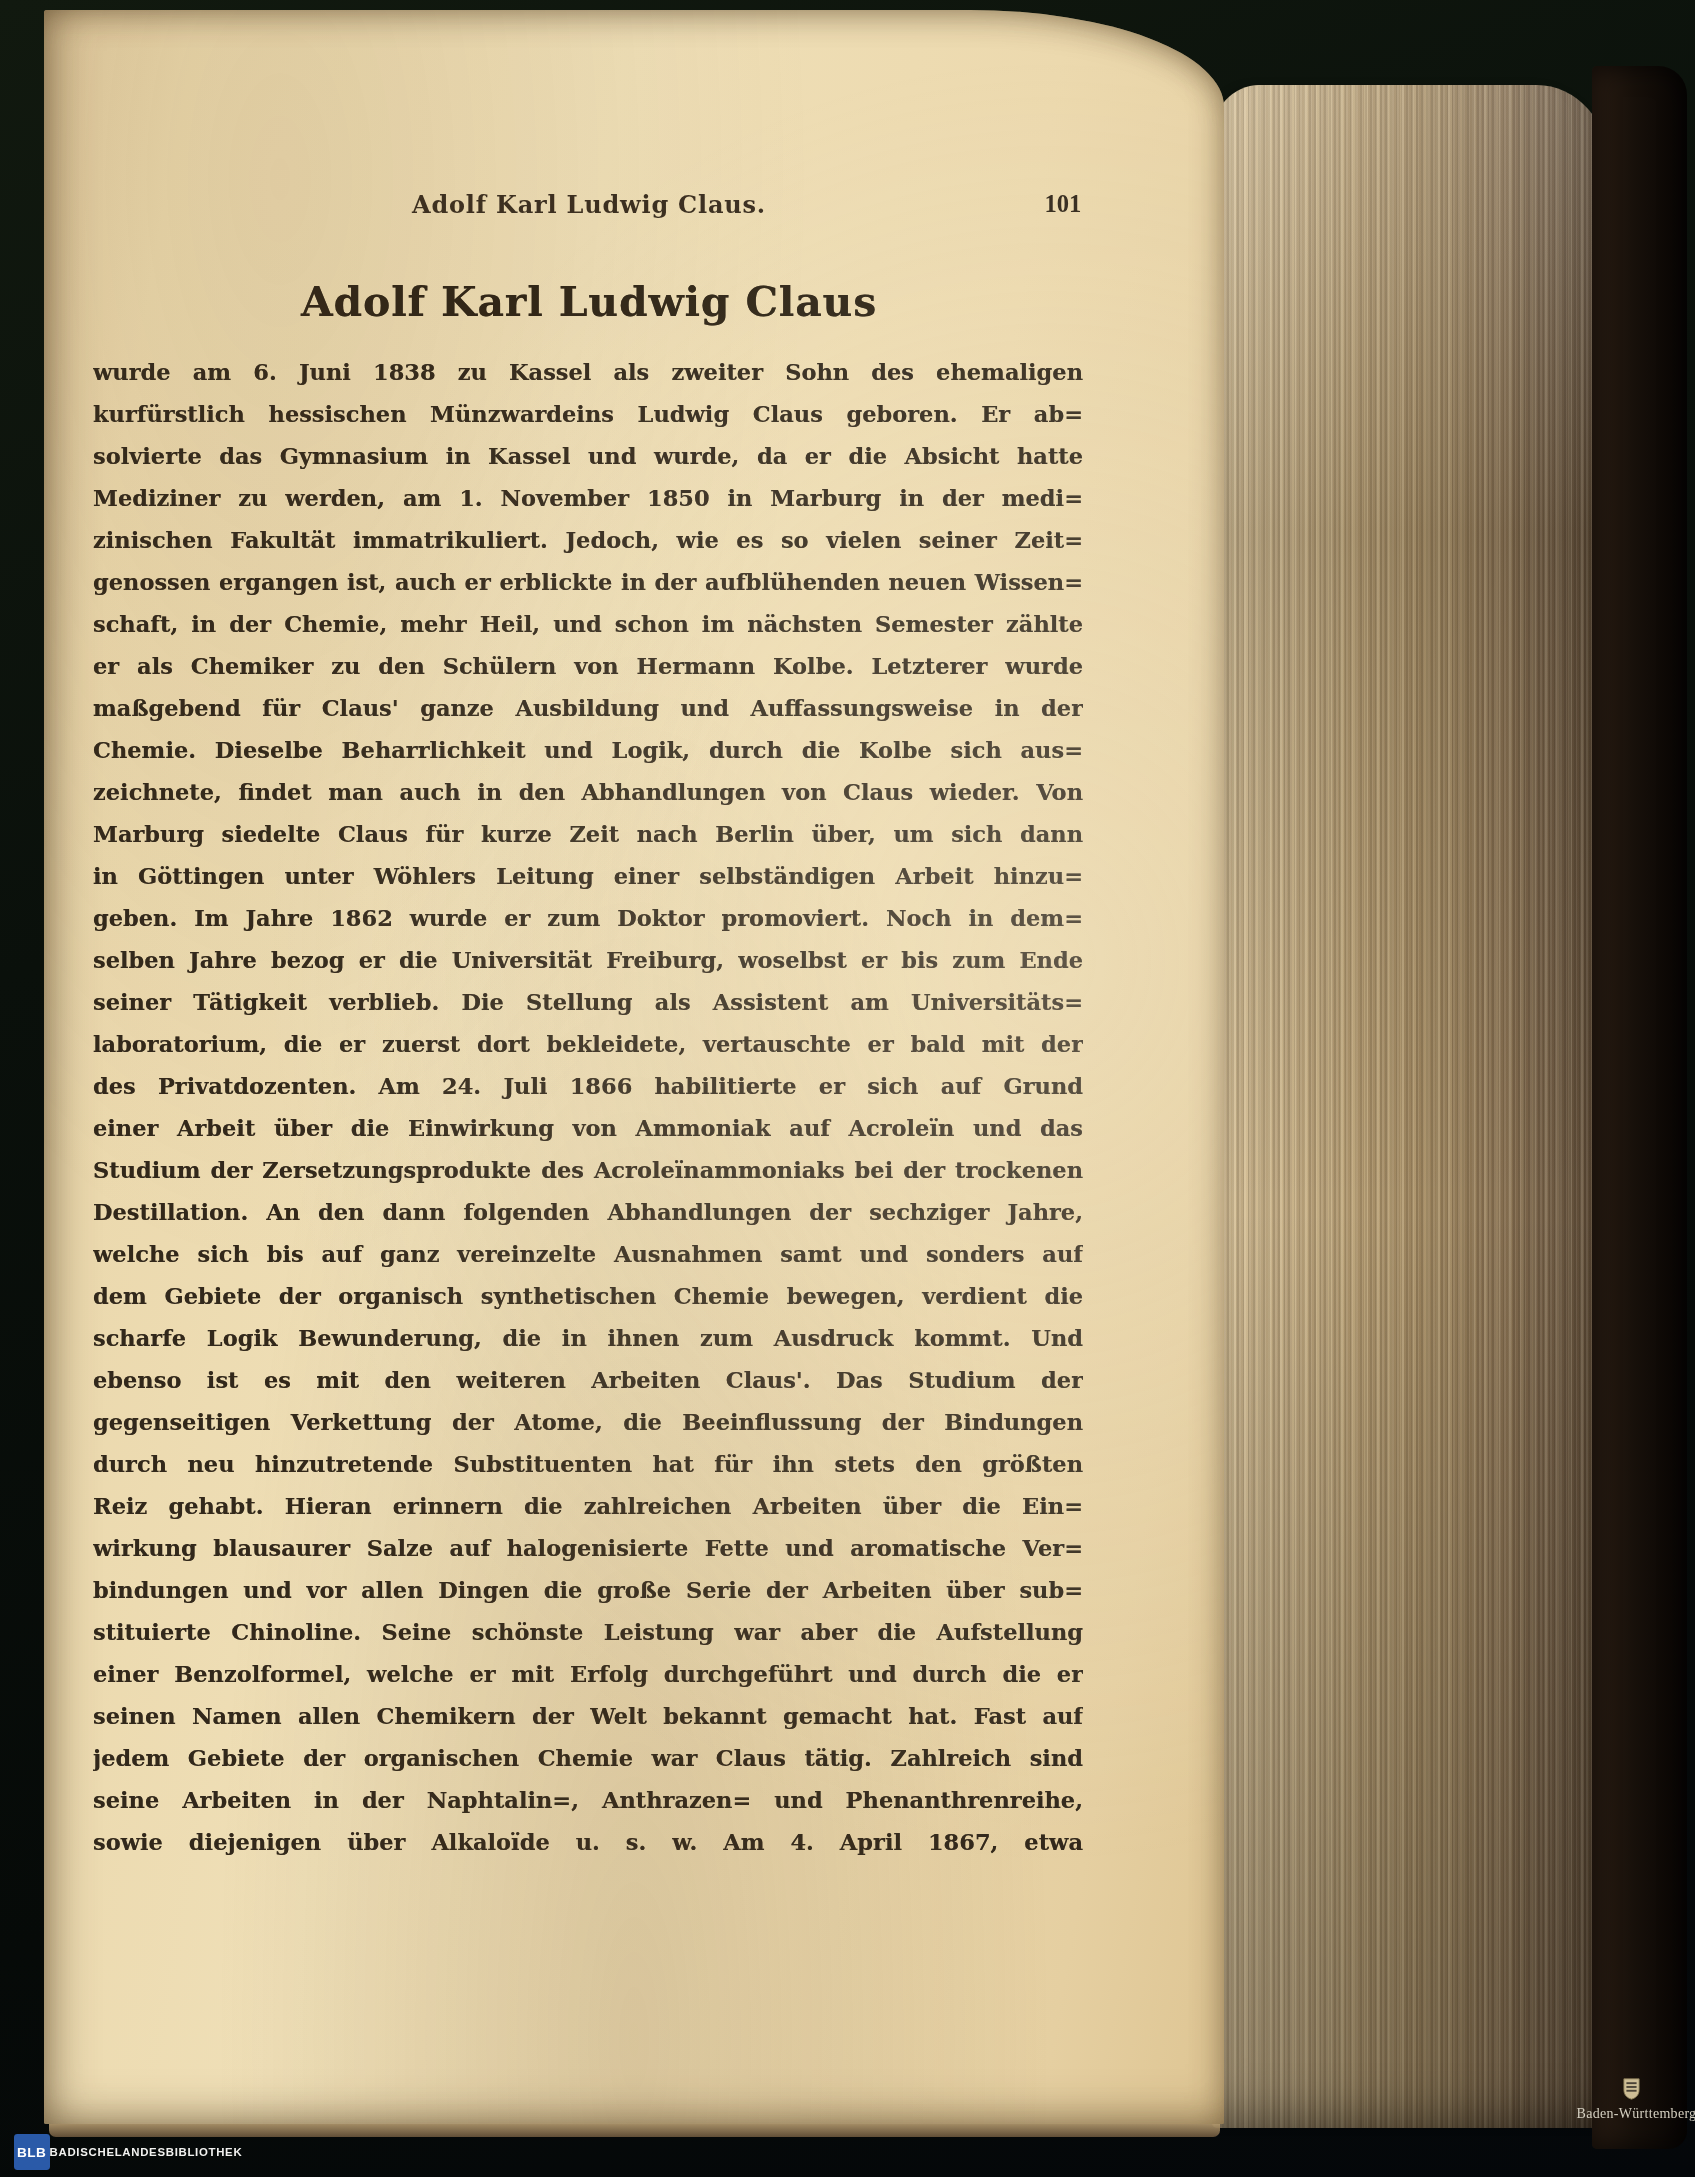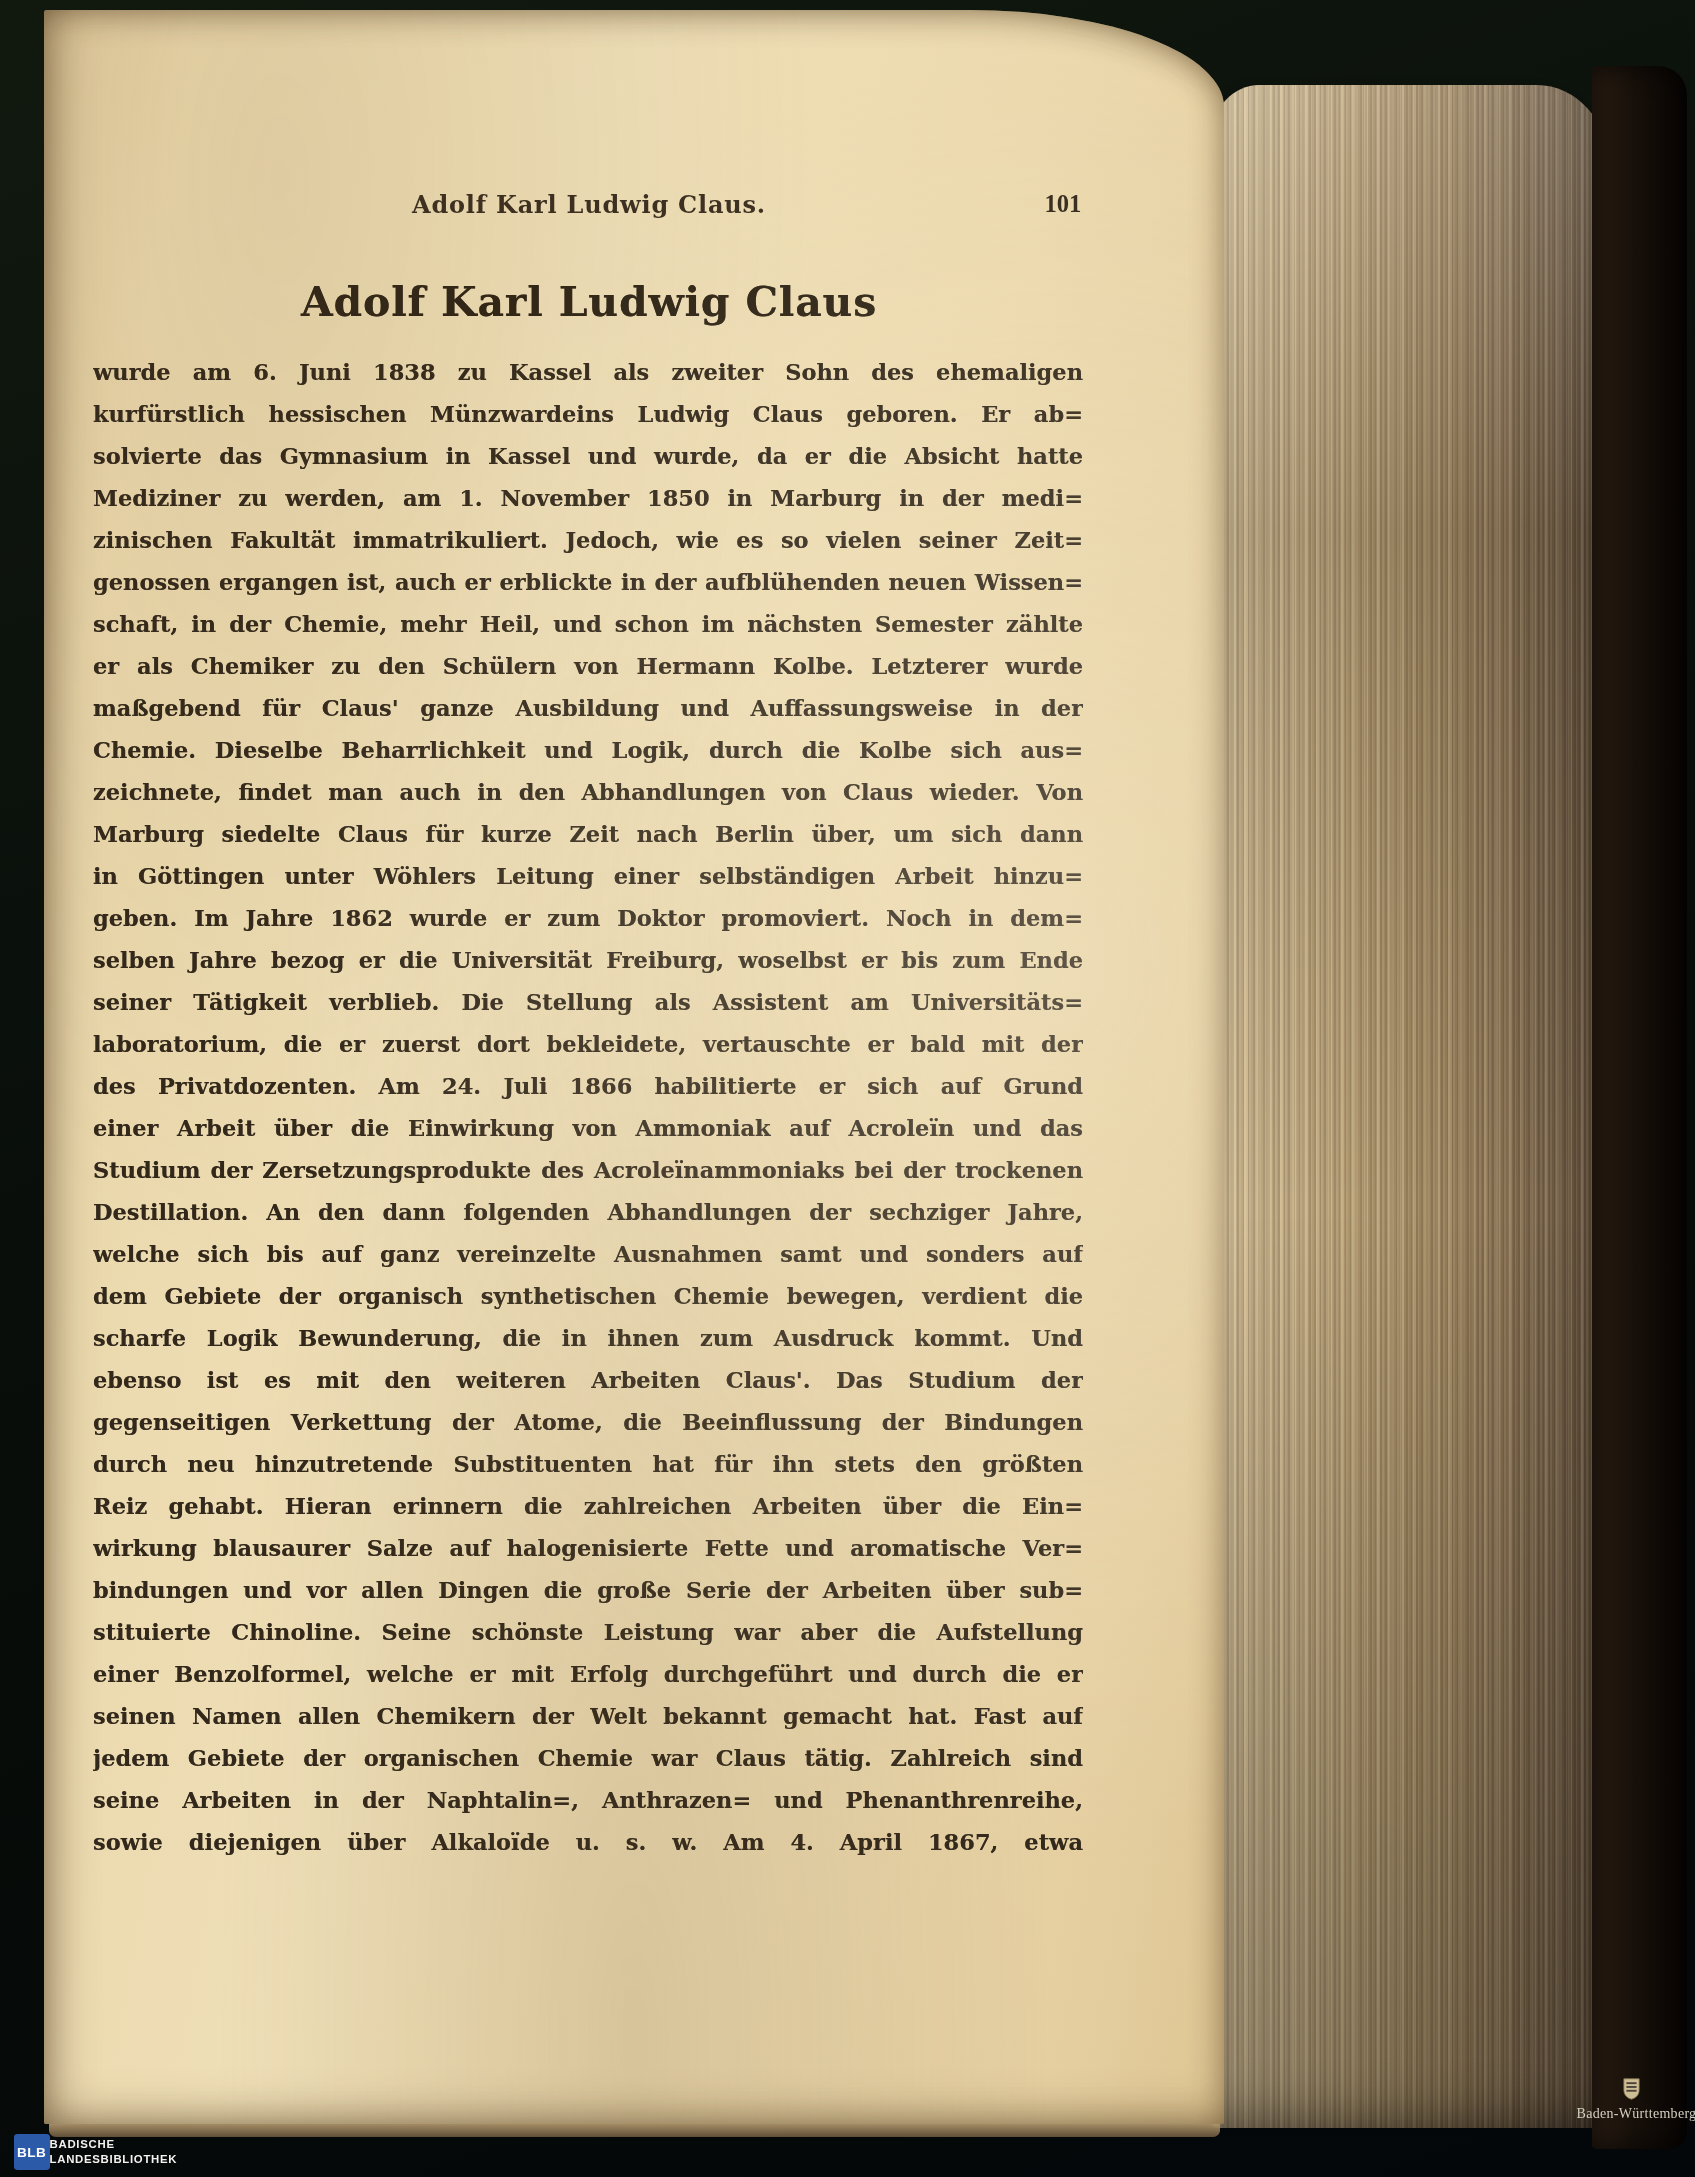--- a/index.html
+++ b/index.html
@@ -89,21 +89,21 @@
     text-align:justify;text-align-last:justify;
   }
 
   
   .blb-block{position:absolute;left:13.6px;top:2134px;display:flex;align-items:center;gap:0;}
   .blb-box{
     width:36px;height:36px;border-radius:3.4px;background:#2a5aa8;
     color:#fff;font-weight:bold;font-size:13.6px;letter-spacing:0.4px;
     display:flex;align-items:center;justify-content:center;
   }
-  .blb-name{display:flex;flex-direction:column;justify-content:center;}
+  .blb-name{display:flex;flex-direction:row;justify-content:center;align-items:center;}
   .blb-name span{
     color:#f2f2f0;font-size:11.4px;font-weight:bold;letter-spacing:0.7px;line-height:15px;
   }
   .bw-block{position:absolute;right:8.5px;top:2078px;width:110px;text-align:center;margin-left:38px;}
   .bw-crest{display:inline-block;margin-bottom:2.5px;}
   .bw-label{
     display:block;font-family:"Liberation Serif",serif;font-size:14px;
     color:#d4cfc0;letter-spacing:0.3px;white-space:nowrap;
   }
 </style>

